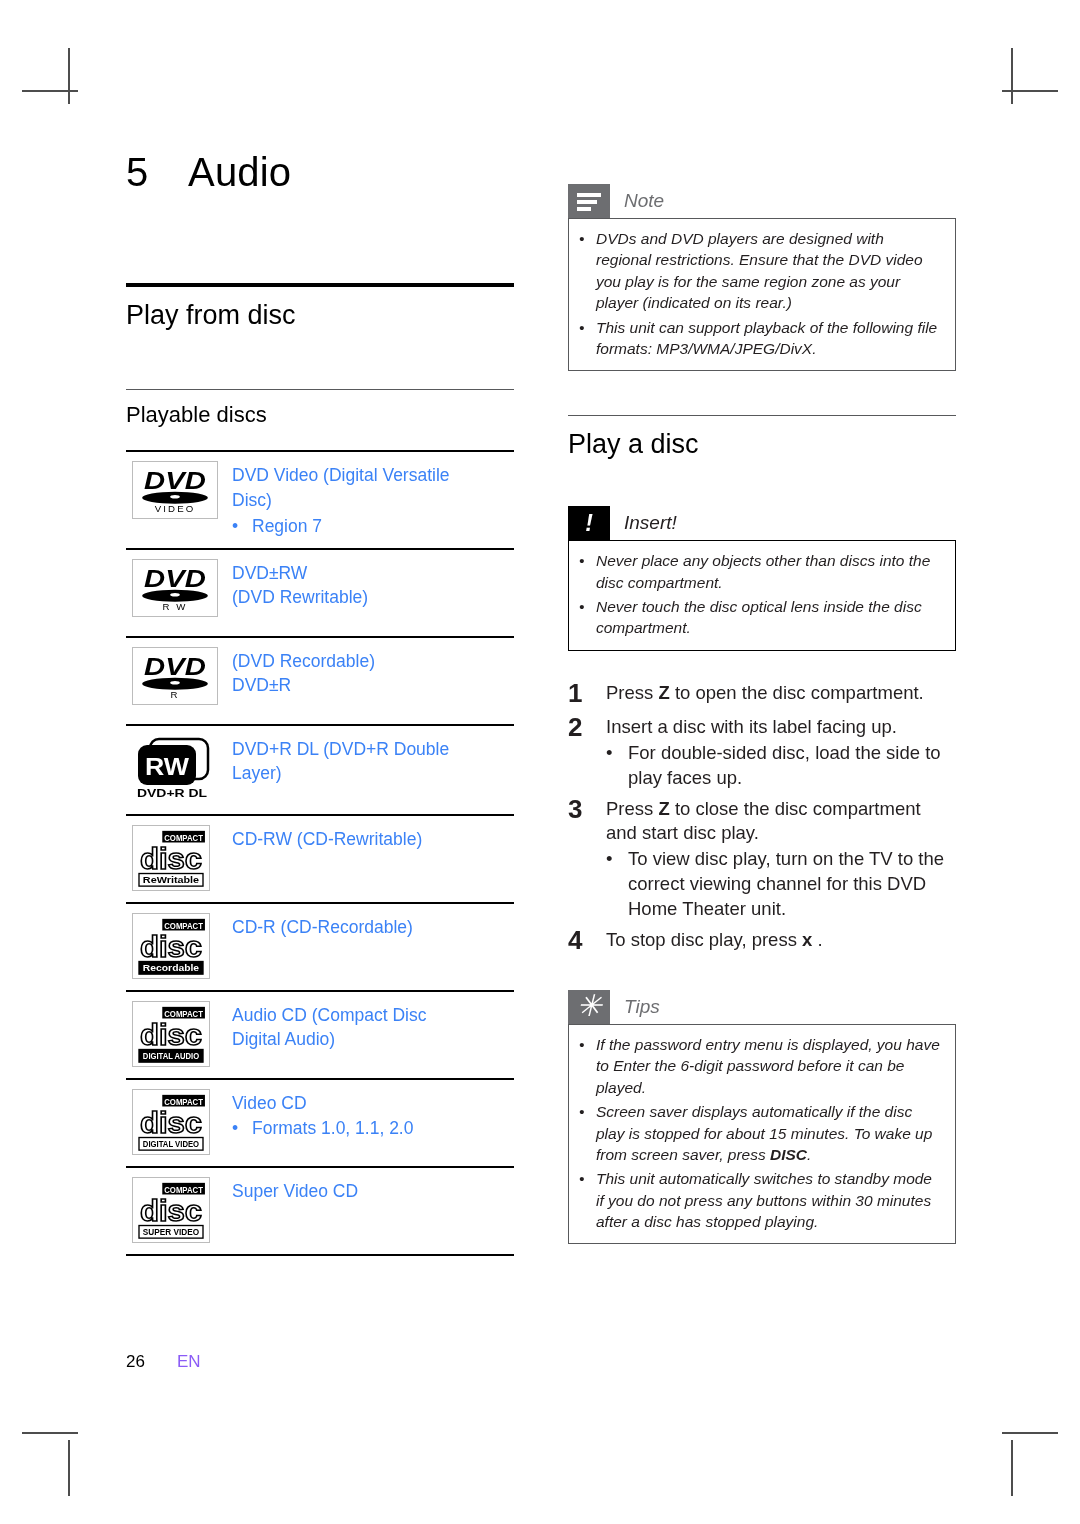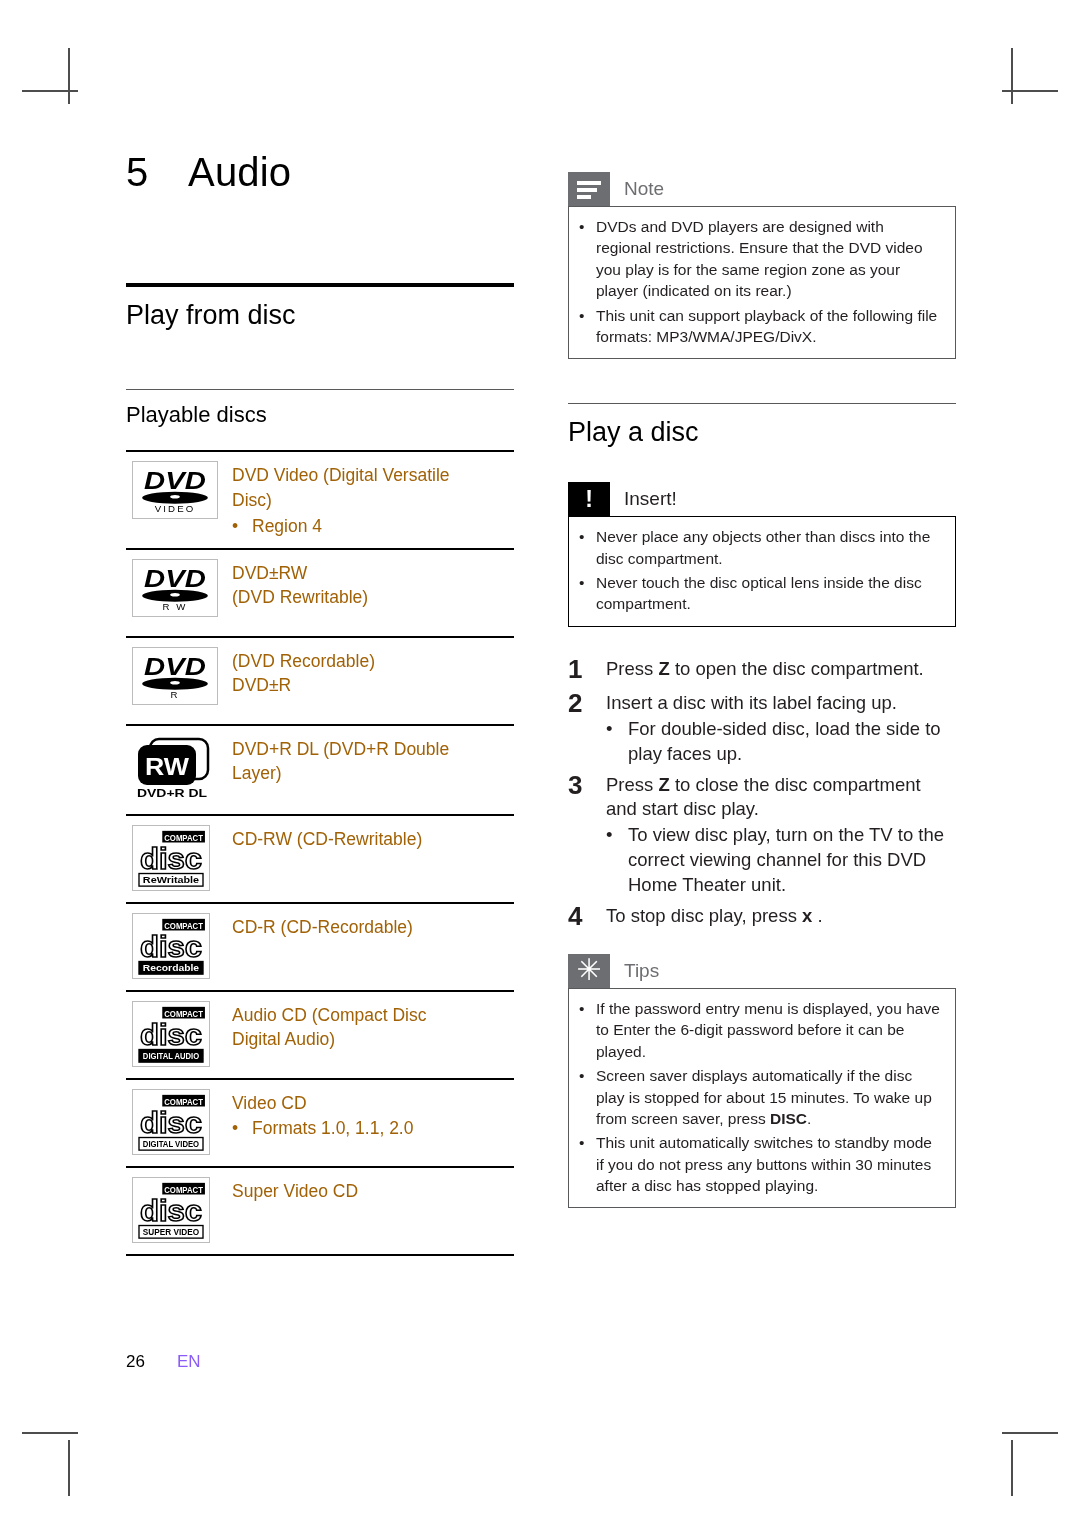--- a/index.html
+++ b/index.html
@@ -60,42 +60,42 @@
     align-items: flex-start;
     border-bottom: 2px solid #000;
     padding: 9px 0 9px 0;
     min-height: 68px;
   }
   .disc-logo { width: 106px; flex: none; padding-left: 6px; box-sizing: border-box; }
   .disc-text {
     flex: 1;
     font-size: 17.5px;
     line-height: 1.42;
-    color: #a16207;
+    color: #3b82f6;
     padding-top: 2px;
   }
   .disc-text .bullet-line {
     display: flex;
     margin-top: 1px;
   }
   .disc-text .bullet-line .dot { width: 20px; flex: none; }
 
   
   .logo-box {
     border: 1.5px solid #bcbcbc;
     background: #fff;
     box-sizing: border-box;
     display: block;
   }
   .logo-dvd  { width: 86px; height: 58px; }
   .logo-cd   { width: 78px; height: 66px; }
   .logo-rw   { width: 84px; height: 66px; border: none; }
 
   
-  .notebox { margin-top: 4px; }
+  .notebox { margin-top: 16px; font-style: italic; }
   .notebox .tab {
     display: flex;
     align-items: center;
     height: 34px;
   }
   .notebox .tab .icon {
     width: 42px; height: 34px;
     flex: none;
     position: relative;
   }
@@ -209,21 +209,21 @@
             <ellipse cx="43" cy="37" rx="34" ry="6.2" fill="#000"></ellipse>
             <ellipse cx="43" cy="36" rx="5" ry="1.9" fill="#fff"></ellipse>
             <text x="43" y="52" text-anchor="middle" font-family="Liberation Sans, sans-serif" font-size="10" letter-spacing="2.2" fill="#000">VIDEO</text>
           </svg>
         </div>
         <div class="disc-text">
           <div>DVD Video (Digital Versatile</div>
           <div>Disc)</div>
           <div class="bullet-line">
             <span class="dot">•</span>
-            <span>Region 4</span>
+            <span>Region 7</span>
           </div>
         </div>
       </div>
       <div class="disc-row">
         <div class="disc-logo">
           <svg class="logo-box logo-dvd" viewBox="0 0 86 58">
             <text x="43" y="28" text-anchor="middle" font-family="Liberation Sans, sans-serif" font-size="24" font-weight="bold" font-style="italic" fill="#000" textLength="64" lengthAdjust="spacingAndGlyphs">DVD</text>
             <ellipse cx="43" cy="37" rx="34" ry="6.2" fill="#000"></ellipse>
             <ellipse cx="43" cy="36" rx="5" ry="1.9" fill="#fff"></ellipse>
             <text x="43" y="52" text-anchor="middle" font-family="Liberation Sans, sans-serif" font-size="10" letter-spacing="2.2" fill="#000">R W</text>

